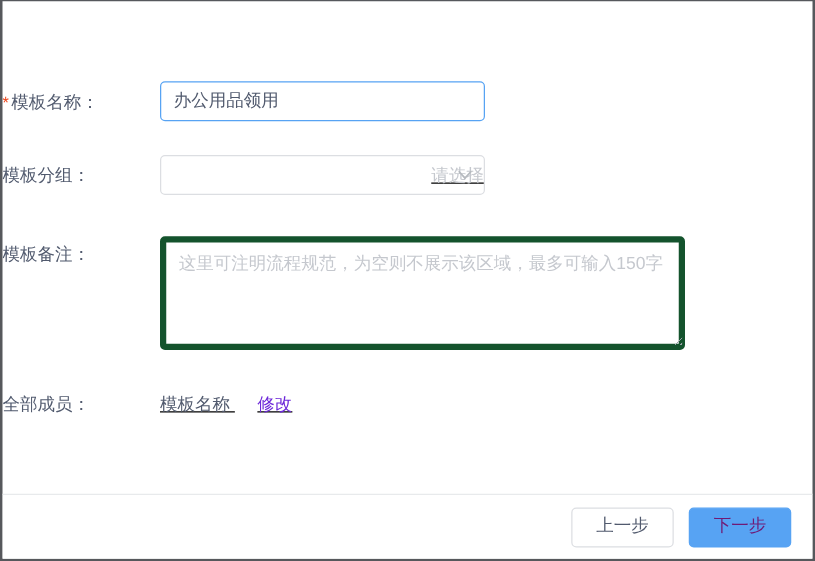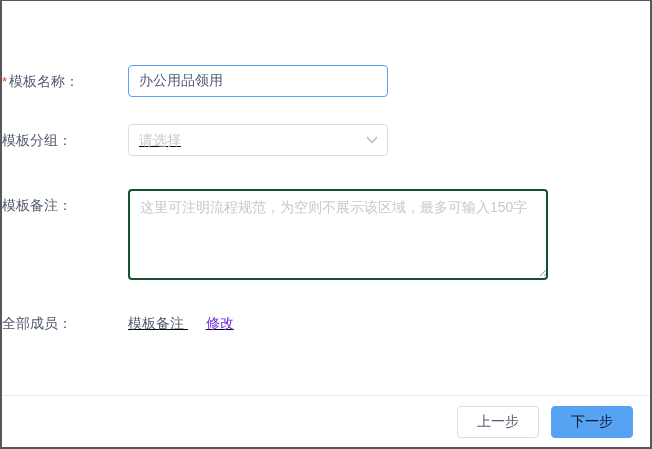--- a/index.html
+++ b/index.html
@@ -50,30 +50,30 @@
     font-family: "Liberation Sans", "DejaVu Sans", sans-serif;
   }
   .select-box {
     position: relative;
     width: 260px; height: 32px;
     border: 1px solid #dcdee2; border-radius: 4px;
     background: #fff; cursor: pointer;
   }
   .select-placeholder {
     line-height: 30px; padding-left: 10px;
-    font-size: 14px; color: #c5c8ce;
+    font-size: 14px; color: #c5c8ce; text-align: right;
   }
   .chevron {
     position: absolute; right: 9px; top: 11px;
     width: 12px; height: 8px;
   }
   .textarea-wrap { position: relative; width: 420px; height: 91px; }
   .remark-textarea {
     width: 420px; height: 91px; resize: none;
-    border: 2px solid #14532d; border-radius: 4px;
+    border: 5px solid #14532d; border-radius: 4px;
     padding: 6px 10px; font-size: 14px; color: #515a6e;
     outline: none; line-height: 20px;
     font-family: "Liberation Sans", "DejaVu Sans", sans-serif;
   }
   .remark-textarea::placeholder, .text-input::placeholder { color: #c5c8ce; }
   .resize-handle {
     position: absolute; right: 2px; bottom: 4px;
     width: 9px; height: 9px; pointer-events: none;
     background: repeating-linear-gradient(
       135deg,
@@ -95,29 +95,29 @@
   }
   .btn {
     height: 32px; border-radius: 4px; font-size: 14px;
     padding: 0 19px; cursor: pointer; line-height: 30px;
     font-family: Liberation Serif, serif;
   }
   .btn-default {
     background: #fff; border: 1px solid #dcdee2; color: #515a6e;
   }
   .btn-primary {
-    background: #57a3f3; border: 1px solid #57a3f3; color: #0f172a;
+    background: #57a3f3; border: 1px solid #57a3f3; color: #701a75;
     margin-left: 12px;
   }
   
   #row-name   { top: 64px;  }
   #row-group  { top: 123px; }
   #row-remark { top: 188px; }
   #row-scope  { top: 312px; }
-  #row-remark .form-label { line-height: 20px; padding-top: 6px; }
+  #row-remark .form-label { line-height: 20px; padding-top: 6px; font-family: Liberation Mono, monospace; }
 </style>
 </head>
 <body>
 
 <div class="dialog">
 
 
   <div class="form-row" id="row-name">
     <div class="form-label"><span class="required-mark">*</span><span>模板名称：</span></div>
     <div class="field-area">
@@ -143,21 +143,21 @@
       <div class="textarea-wrap">
         <textarea class="remark-textarea" placeholder="这里可注明流程规范，为空则不展示该区域，最多可输入150字" style=""></textarea>
         <div class="resize-handle"></div>
       </div>
     </div>
   </div>
 
   <div class="form-row scope-row" id="row-scope">
     <div class="form-label" style="line-height:20px">全部成员：</div>
     <div class="field-area" style="line-height:20px">
-      <span class="scope-value" style="margin-left:0">模板备注</span>
+      <span class="scope-value" style="margin-left:0">模板名称</span>
       <a class="edit-link" href="#">修改</a>
     </div>
   </div>
 
   <div class="dialog-footer">
     <button class="btn btn-default">上一步</button>
     <button class="btn btn-primary">下一步</button>
   </div>
 
 </div>

